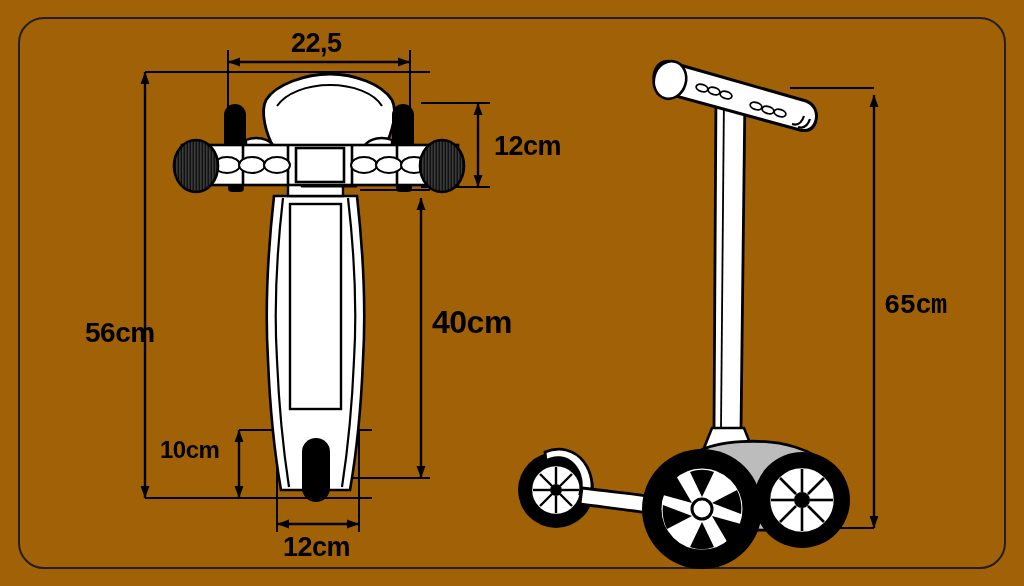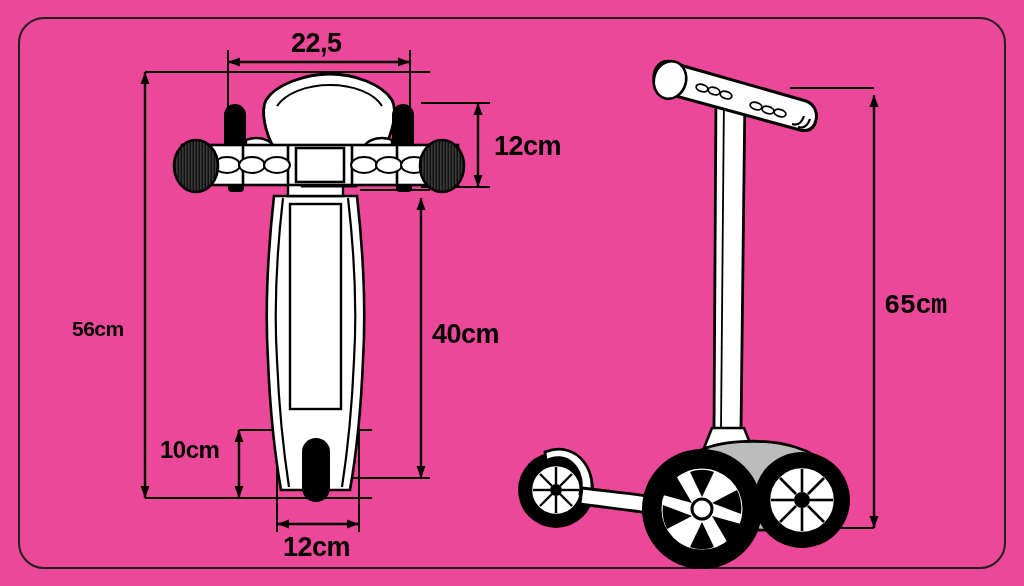--- a/index.html
+++ b/index.html
@@ -7,21 +7,21 @@
     padding: 0;
     background: #ffffff;
   }
   body {
     font-family: "Liberation Sans", sans-serif;
   }
   #page {
     position: relative;
     width: 1024px;
     height: 586px;
-    background: #ec4899;
+    background: #a16207;
     overflow: hidden;
   }
   #frame {
     position: absolute;
     left: 18px;
     top: 17px;
     width: 988px;
     height: 552px;
     border: 2px solid #231f20;
     border-radius: 26px;
@@ -38,22 +38,22 @@
   .dim-label {
     position: absolute;
     font-family: "Liberation Sans", sans-serif;
     font-weight: bold;
     color: #000000;
     white-space: nowrap;
     letter-spacing: -0.5px;
   }
   #lbl-225  { left: 291px; top: 28px;  font-size: 27px; }
   #lbl-12h  { left: 494px; top: 131px; font-size: 27px; }
-  #lbl-56   { left: 72px;  top: 317px; font-size: 21px; }
-  #lbl-40   { left: 432px; top: 319px; font-size: 27px; }
+  #lbl-56   { left: 85px;  top: 317px; font-size: 28px; }
+  #lbl-40   { left: 432px; top: 304px; font-size: 32px; }
   #lbl-10   { left: 160px; top: 436px; font-size: 24px; }
   #lbl-12b  { left: 283px; top: 532px; font-size: 27px; }
   #lbl-65   { left: 884px; top: 291px; font-size: 27px; font-family: Liberation Mono, monospace; }
 </style>
 </head>
 <body>
 
 <div id="page">
 
   <div id="frame"></div>

